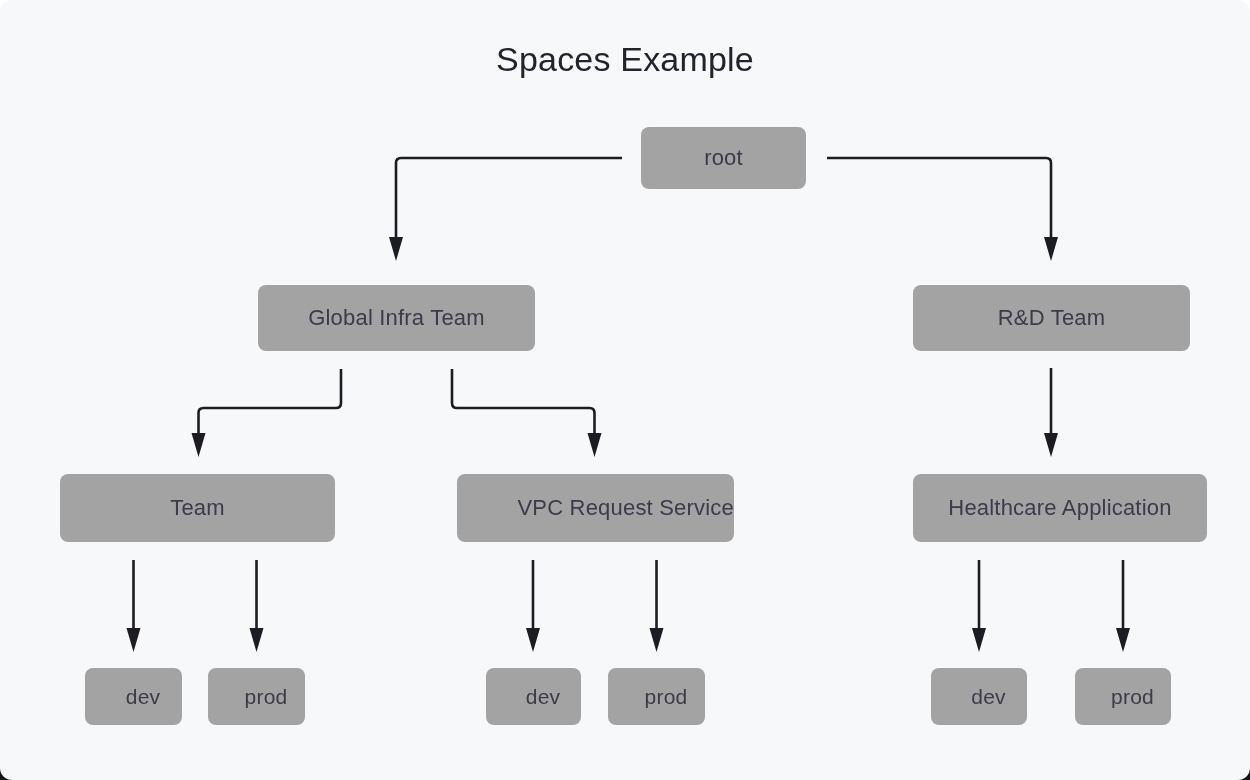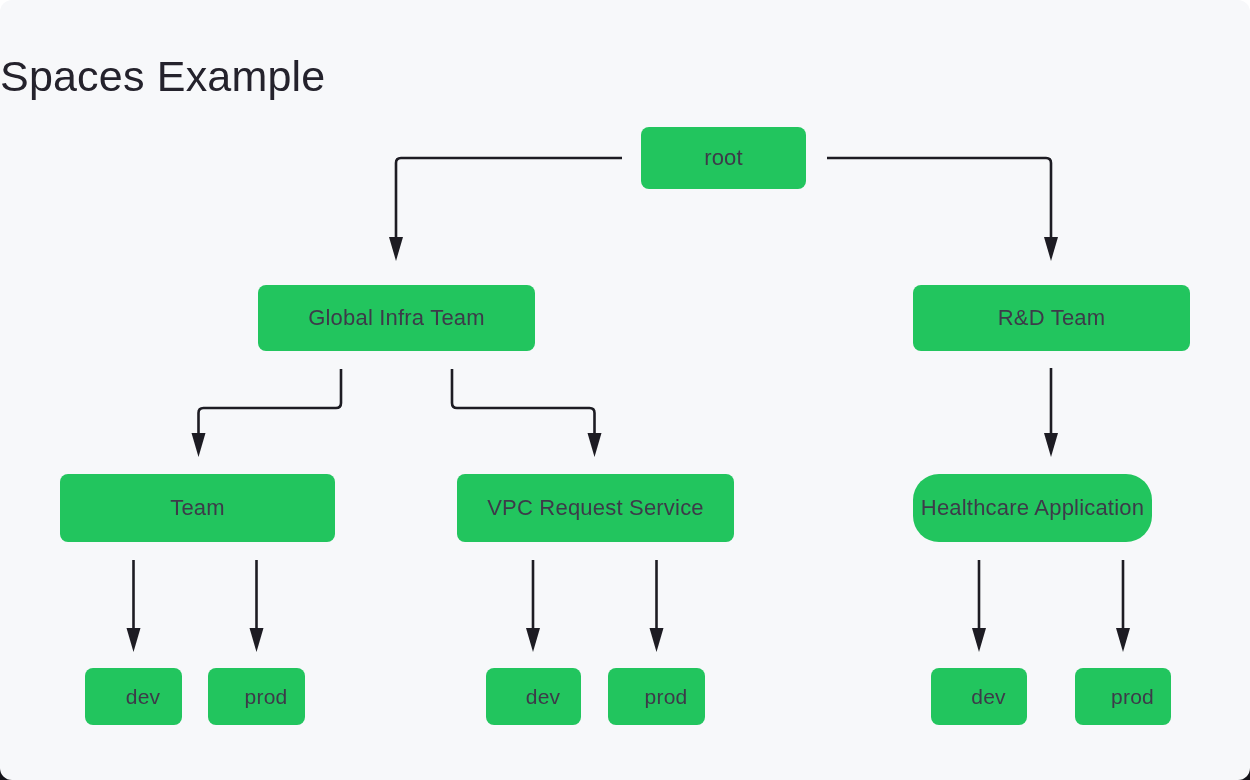--- a/index.html
+++ b/index.html
@@ -25,23 +25,24 @@
   .canvas {
     position: absolute;
     inset: 0;
     background: #f7f8fa;
     border-radius: 12px;
     overflow: hidden;
   }
   .diagram-title {
     position: absolute;
     left: 0;
-    top: 52px;
+    top: 40px;
     width: 1250px;
-    font-size: 43px;
+    text-align: center;
+    font-size: 34px;
     font-weight: 500;
     letter-spacing: 0.2px;
     color: #24222c;
   }
   .connectors {
     position: absolute;
     inset: 0;
     width: 1250px;
     height: 780px;
     pointer-events: none;
@@ -52,21 +53,21 @@
     stroke-width: 2.6;
     stroke-linecap: butt;
     stroke-linejoin: round;
   }
   .arrowhead {
     fill: #1d1c23;
     stroke: none;
   }
   .node {
     position: absolute;
-    background: #22c55e;
+    background: #a3a3a3;
     border-radius: 8px;
     display: flex;
     align-items: center;
     justify-content: center;
   }
   .node-label {
     font-size: 22px;
     font-weight: 400;
     color: #3d3a49;
     letter-spacing: 0.2px;
@@ -128,25 +129,25 @@
     </div>
 
     <div class="node" style="left:913px; top:285px; width:277px; height:66px;">
       <span class="node-label">R&amp;D Team</span>
     </div>
 
     <div class="node" style="left:60px; top:474px; width:275px; height:68px;">
       <span class="node-label">Team</span>
     </div>
 
-    <div class="node" style="left:457px; top:474px; width:277px; height:68px;">
+    <div class="node" style="left:457px; top:474px; width:277px; height:68px;justify-content:flex-end;">
       <span class="node-label">VPC Request Service</span>
     </div>
 
-    <div class="node" style="left:913px; top:474px; width:239px; height:68px;border-radius:26px;">
+    <div class="node" style="left:913px; top:474px; width:294px; height:68px;">
       <span class="node-label">Healthcare Application</span>
     </div>
 
     <div class="node small" style="left:85px; top:668px; width:97px; height:57px;">
       <span class="node-label">dev</span>
     </div>
 
     <div class="node small" style="left:208px; top:668px; width:97px; height:57px;">
       <span class="node-label">prod</span>
     </div>

